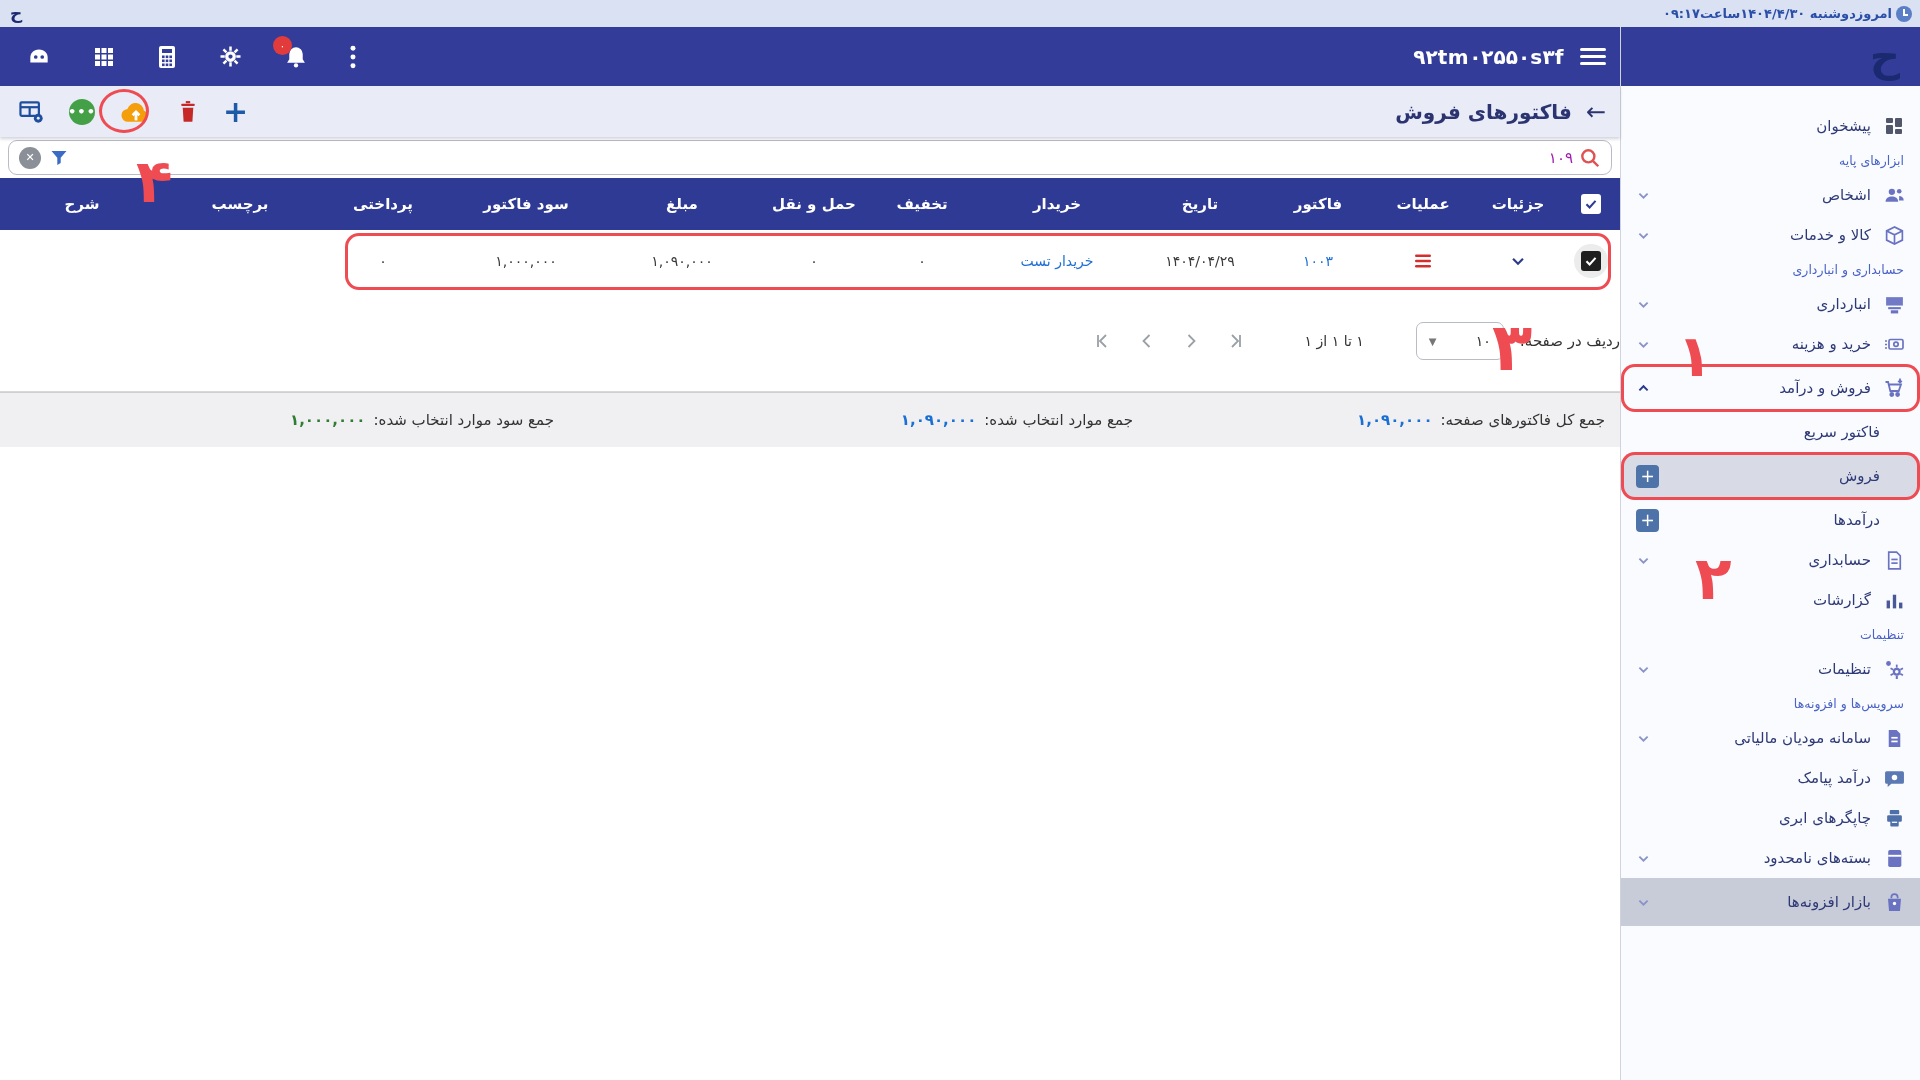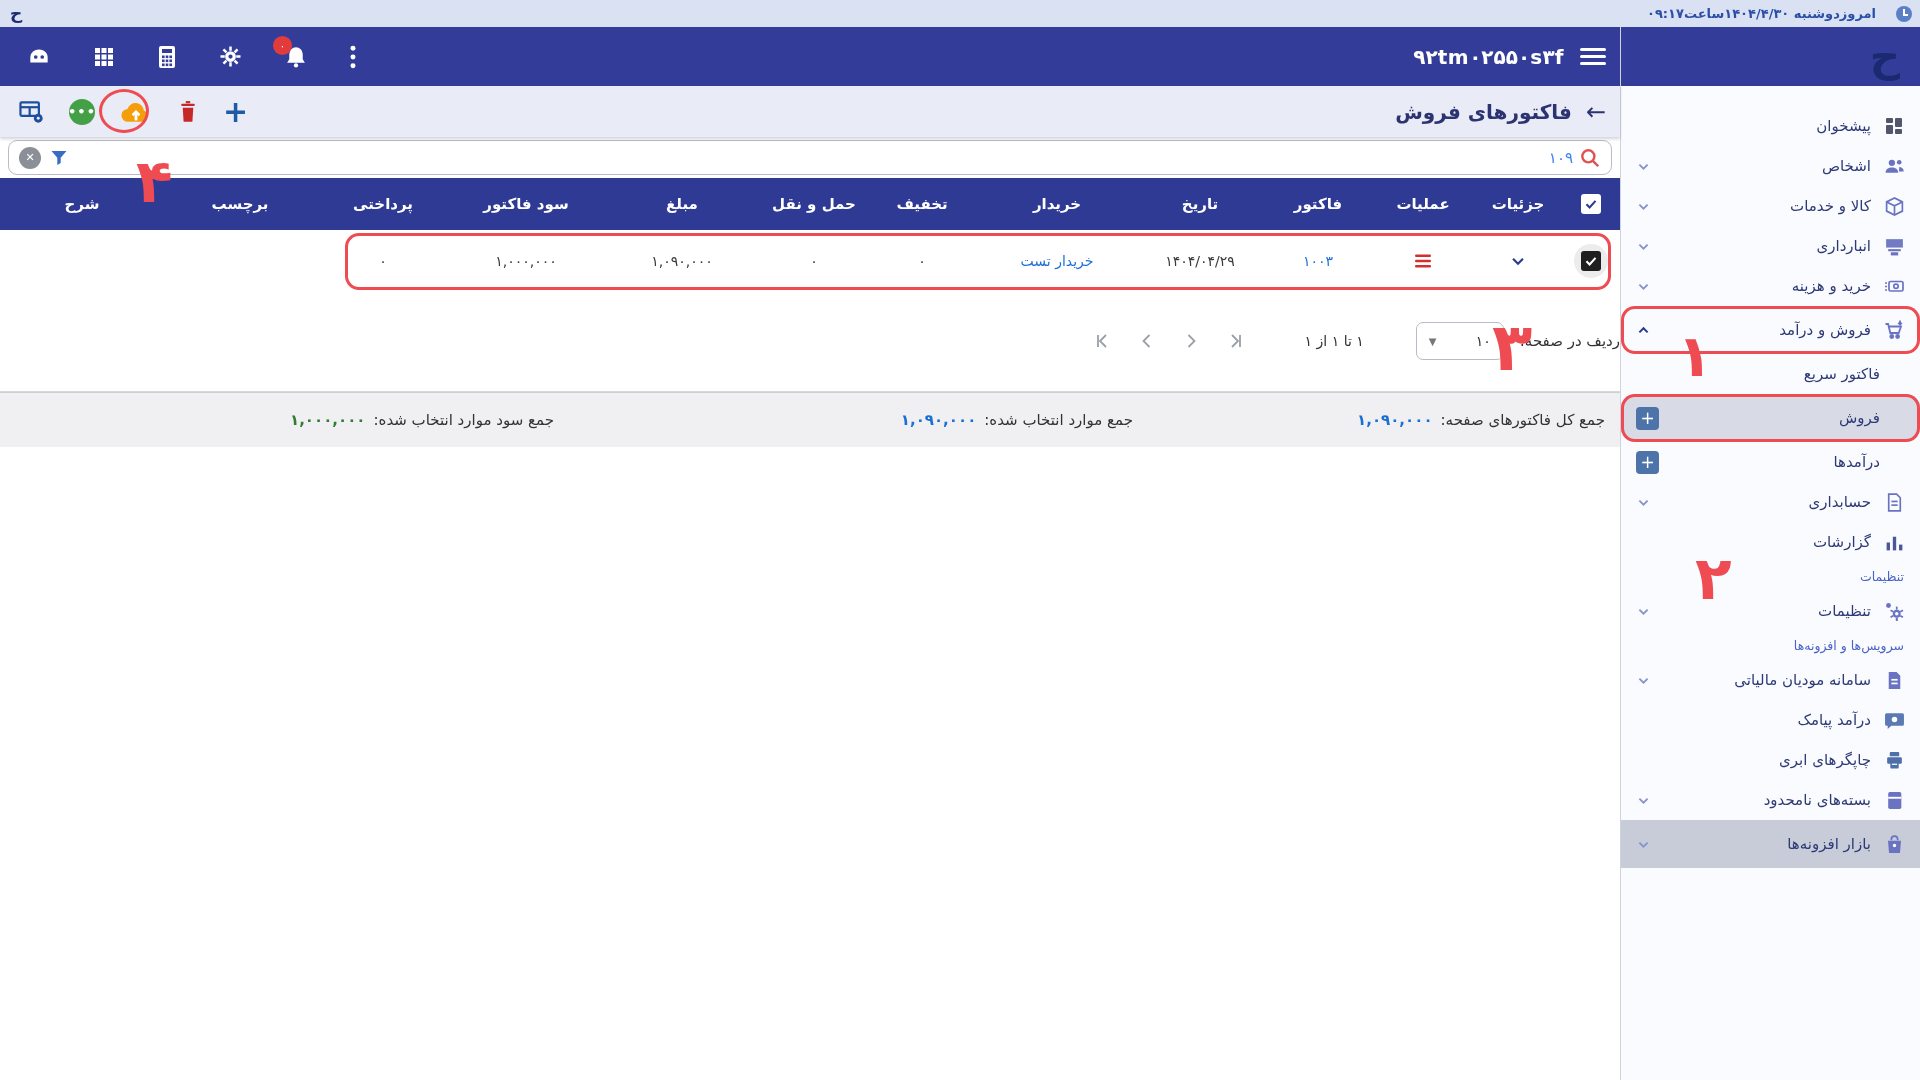--- a/index.html
+++ b/index.html
@@ -4,21 +4,21 @@
 <style>
   * { margin:0; padding:0; box-sizing:border-box; }
   html,body { width:1920px; height:1080px; overflow:hidden; background:#fff;
     font-family:"DejaVu Sans","Liberation Sans",sans-serif; }
   body { direction:rtl; }
 
   
   .topbar { height:27px; background:#d9e1f3; display:flex; align-items:center;
     justify-content:space-between; padding:0 8px; }
   .topbar-logo { color:#1b2a70; font-weight:bold; font-size:17px; line-height:1; padding-left:2px;}
-  .topbar-date { display:flex; align-items:flex-start; gap:20px; color:#2b4fa8; font-size:13px; font-weight:bold; direction:rtl;}
+  .topbar-date { display:flex; align-items:flex-start; gap:4px; color:#2b4fa8; font-size:13px; font-weight:bold; direction:rtl;}
   .clock { width:16px; height:16px; border-radius:50%; background:#5b7fc7; position:relative; }
   .clock::after { content:""; position:absolute; left:7px; top:3px; width:2px; height:6px; background:#fff; }
   .clock::before{ content:""; position:absolute; left:7px; top:8px; width:5px; height:2px; background:#fff; }
 
   
   .app { display:flex; height:1053px; }
 
   
   .sidebar { width:300px; background:#fafbfe; border-left:1px solid #cfd3de; position:relative; flex-shrink:0;}
   .sidebar-header { height:59px; background:#333d99; display:flex; align-items:center; padding:0 20px; }
@@ -55,21 +55,21 @@
   .title-text { font-size:20px; font-weight:bold; }
   .toolbar-actions { margin-right:auto; direction:ltr; display:flex; align-items:center; gap:24px; padding-left:4px;}
   .tb { cursor:pointer; display:flex; align-items:center; justify-content:center; }
   .green-dots { width:26px; height:26px; border-radius:50%; background:#43a047; color:#fff; font-size:13px;
     display:flex; align-items:center; justify-content:center; letter-spacing:1px; font-weight:bold;}
   .plus-blue { color:#1d5ba6; font-size:30px; font-weight:bold; line-height:1; }
 
   .search-strip { height:41px; background:#fff; padding:3px 8px; }
   .search-box { height:35px; background:#fff; border:1px solid #b9bcc6; border-radius:9px; display:flex;
     align-items:center; padding:0 10px; }
-  .search-val { font-size:15px; color:#3b82f6; margin-right:6px;text-align:right; }
+  .search-val { font-size:15px; color:#a21caf; margin-right:6px;text-align:right; }
   .search-left { margin-right:auto; display:flex; align-items:center; gap:8px; }
   .x-circle { width:22px; height:22px; background:#8a8f98; border-radius:50%; color:#fff; font-size:11px;
     display:flex; align-items:center; justify-content:center; font-weight:bold; cursor:pointer;}
 
   
   .thead { height:52px; background:#2e3a94; display:flex; align-items:center; color:#fff; font-weight:bold; font-size:15px; }
   .trow { height:61px; background:#fff; display:flex; align-items:center; color:#3a3a3a; font-size:14px; }
   .cell { display:flex; align-items:center; justify-content:center; text-align:center; }
   .link-blue { color:#1e6fd6; cursor:pointer; }
   .cb { width:20px; height:20px; border-radius:3px; display:flex; align-items:center; justify-content:center; cursor:pointer;}
@@ -128,20 +128,21 @@
             <svg width="20" height="20" viewBox="0 0 20 20" fill="#52566b">
               <rect x="2" y="2" width="7" height="5" rx="1"></rect>
               <rect x="11" y="2" width="7" height="9" rx="1"></rect>
               <rect x="2" y="9" width="7" height="9" rx="1"></rect>
               <rect x="11" y="13" width="7" height="5" rx="1"></rect>
             </svg>
           </span>
           <span class="s-label">پیشخوان</span>
           <span class="s-end"></span>
         </div>
+        <div class="s-section">ابزارهای پایه</div>
         <div class="s-item">
           <span class="s-icon">
             <svg width="21" height="21" viewBox="0 0 20 20" fill="currentColor">
               <circle cx="7.5" cy="6.5" r="3"></circle>
               <path d="M1.5 16c0-3.2 2.8-5 6-5s6 1.8 6 5z"></path>
               <circle cx="14.5" cy="6" r="2.2"></circle>
               <path d="M14.5 10.5c2.3 0 4.3 1.5 4.3 4.2h-4.5z"></path>
             </svg>
           </span>
           <span class="s-label">اشخاص</span>
@@ -158,20 +159,21 @@
               <path d="M2.5 5.6 10 9.4l7.5-3.8M10 9.4v8.8"></path>
             </svg>
           </span>
           <span class="s-label">کالا و خدمات</span>
           <span class="s-end">
             <svg width="15" height="15" viewBox="0 0 20 20" fill="none" stroke="currentColor" stroke-width="2.4">
               <path d="M4.5 7.5 10 13l5.5-5.5"></path>
             </svg>
           </span>
         </div>
+        <div class="s-section">حسابداری و انبارداری</div>
         <div class="s-item">
           <span class="s-icon">
             <svg width="21" height="21" viewBox="0 0 20 20" fill="currentColor">
               <path d="M2 3h16v8H2z" opacity=".95"></path>
               <rect x="4" y="12.5" width="12" height="2"></rect>
               <rect x="6.5" y="15.5" width="7" height="3"></rect>
             </svg>
           </span>
           <span class="s-label">انبارداری</span>
           <span class="s-end">

